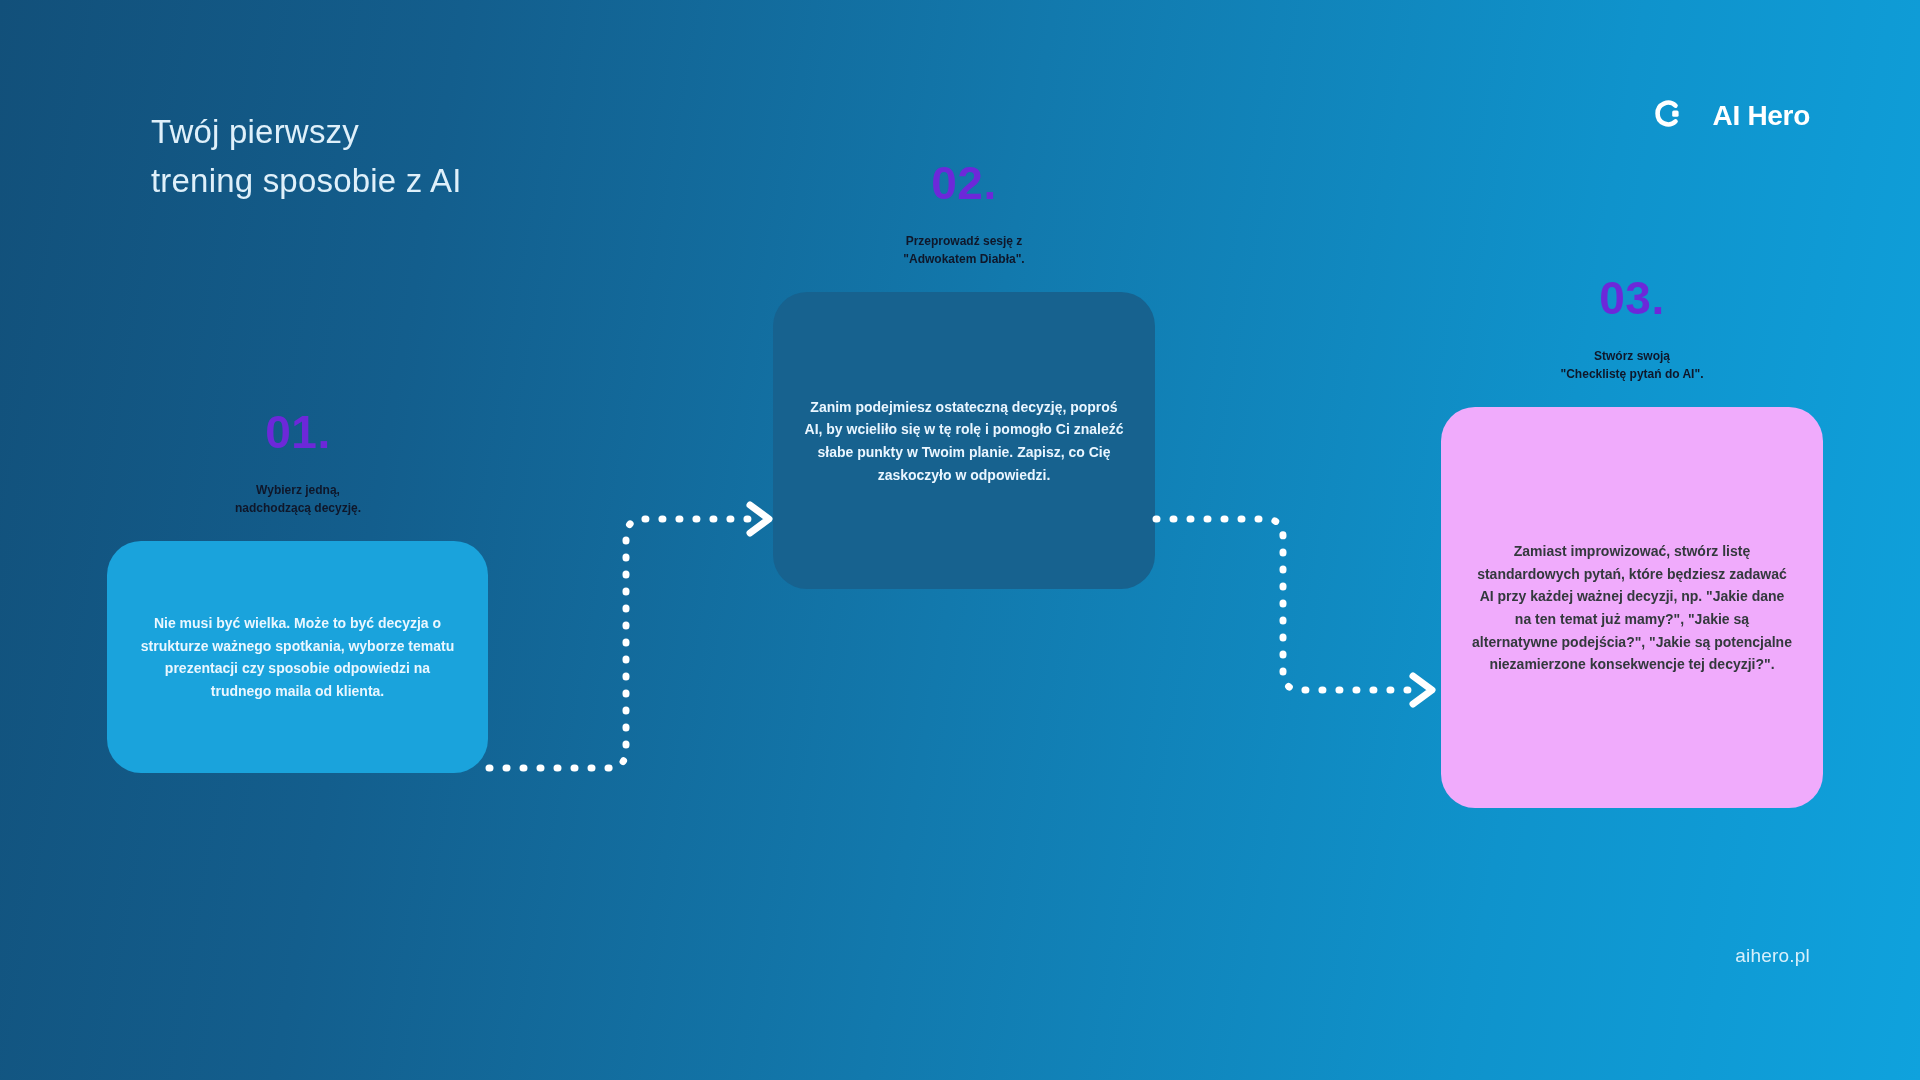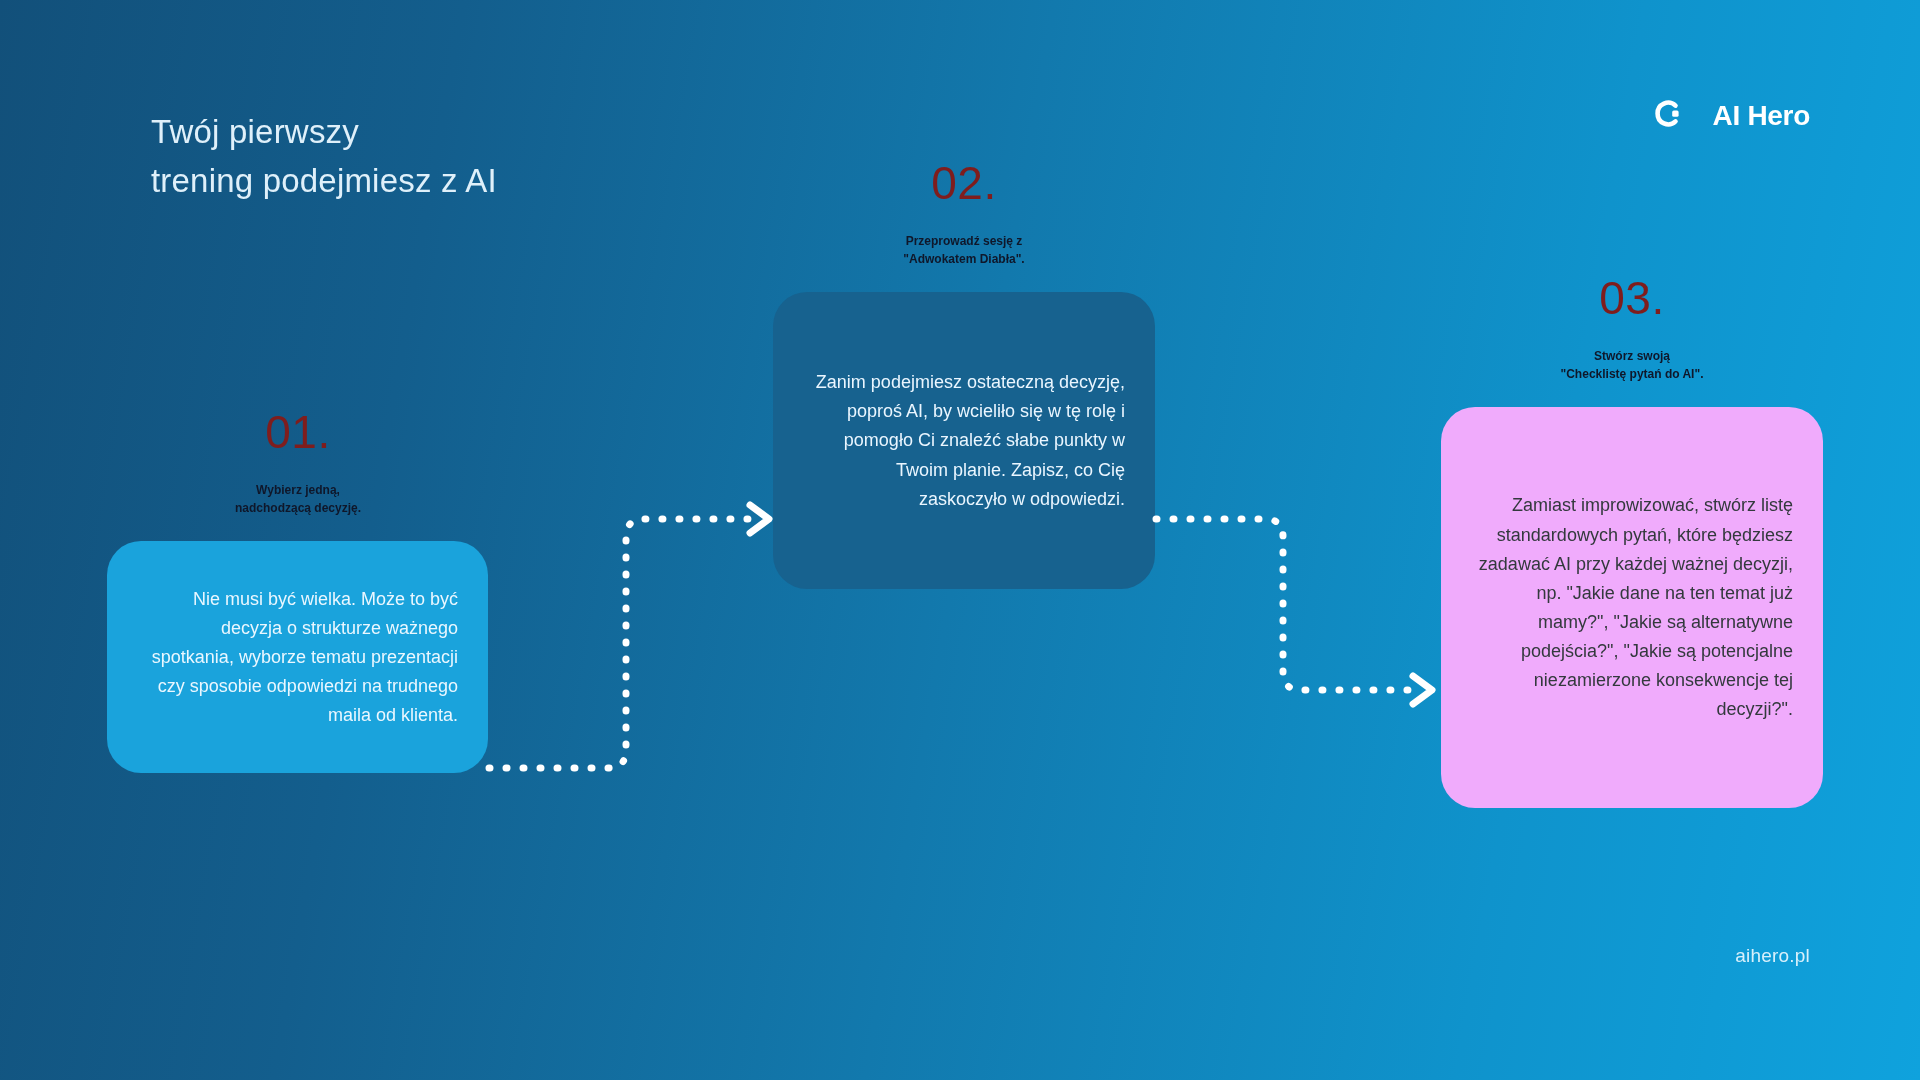--- a/index.html
+++ b/index.html
@@ -24,36 +24,36 @@
     display:flex; align-items:center; gap:29px;
   }
   .brand-mark { display:block; }
   .brand-name {
     color:#ffffff; font-size:28px; font-weight:700; letter-spacing:-0.3px;
   }
 
   
   .step { position:absolute; text-align:center; }
   .step-num {
-    font-size:46px; font-weight:400; color:#7f1d1d;
+    font-size:46px; font-weight:700; color:#6d28d9;
     letter-spacing:0.5px; line-height:1;
   }
   .step-title {
     margin-top:26px; font-size:12px; font-weight:700;
     color:#0f172a; line-height:1.52; white-space:pre-line;
   }
   .card {
     margin-top:24px;
     border-radius:34px;
     display:flex; align-items:center; justify-content:center;
     padding:34px 30px;
   }
   .card p {
-    font-size:18px; line-height:1.62; font-weight:400;
-    text-align:right; white-space:pre-line;
+    font-size:14px; line-height:1.62; font-weight:700;
+    text-align:center; white-space:pre-line;
   }
 
   
   #step-1 { left:107px; top:409px; width:382px; }
   #step-1 .card { background:#1aa3dc; width:381px; height:232px; }
   #step-1 .card p { color:#eaf7ff; }
 
   
   #step-2 { left:773px; top:160px; width:382px; }
   #step-2 .card { background:#17628f; width:382px; height:297px; }
@@ -71,21 +71,21 @@
   .site-url {
     position:absolute; right:110px; top:945px;
     color:#d8f0fb; font-size:19px; letter-spacing:0.2px;
   }
 </style>
 </head>
 <body>
 
 <div class="headline">
   <span class="l">Twój pierwszy</span>
-  <span class="l">trening podejmiesz z AI</span>
+  <span class="l">trening sposobie z AI</span>
 </div>
 
 <div class="brand">
   <span class="brand-mark">
     <svg width="31" height="31" viewBox="0 0 31 31" aria-hidden="true">
       <path d="M22.5 7.6A10.6 10.6 0 0 0 4.6 15.5 10.6 10.6 0 0 0 22.5 23.4" fill="none" stroke="#ffffff" stroke-width="4.6" stroke-linecap="round"></path>
       <rect x="19.2" y="12.4" width="6.4" height="6.4" rx="1.6" fill="#ffffff"></rect>
     </svg>
   </span>
   <span class="brand-name">AI Hero</span>

